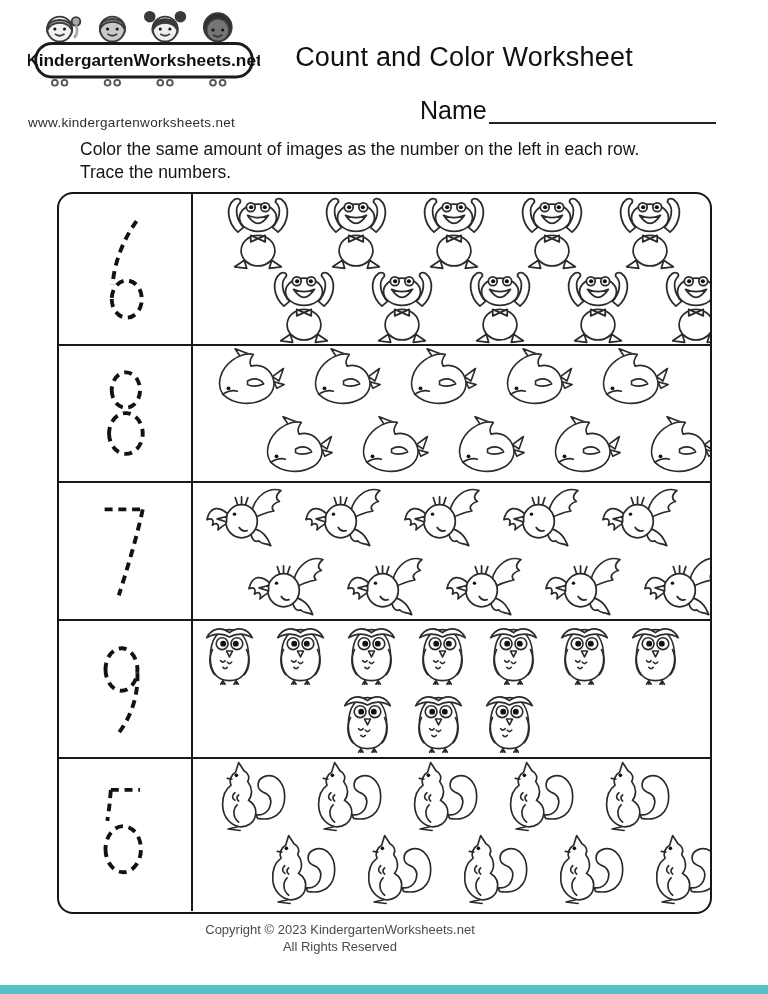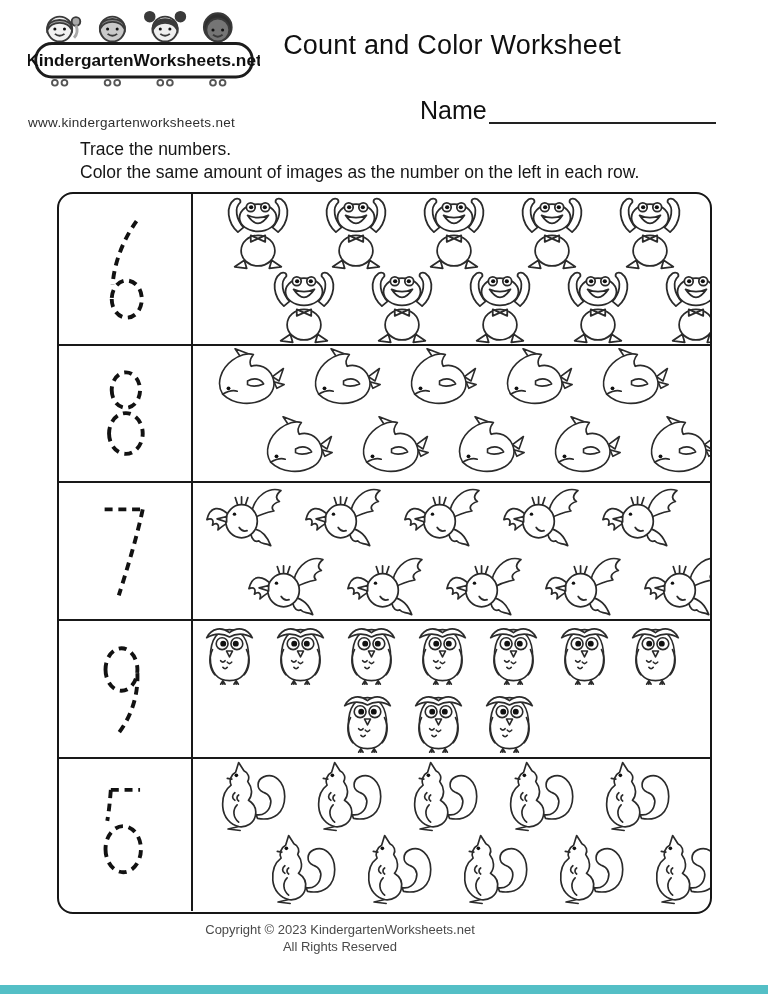--- a/index.html
+++ b/index.html
@@ -180,30 +180,30 @@
           <circle cx="143" cy="78" r="3"></circle>
         <circle cx="188" cy="78" r="3"></circle>
           <circle cx="198" cy="78" r="3"></circle>
       </g>
     </g>
     <text x="116" y="61" text-anchor="middle" font-size="18" font-weight="bold" font-family="Liberation Sans, sans-serif" fill="#101010">KindergartenWorksheets.net</text>
   </svg>
   <div class="site-url">www.kindergartenworksheets.net</div>
 </div>
 
-<h1 class="title" style="margin:0;font-size:27px;font-weight:500;">Count and Color Worksheet</h1>
+<h1 class="title" style="margin:12px;font-size:27px;font-weight:500;">Count and Color Worksheet</h1>
 
 <div class="name-row">
   <span>Name</span>
   <span class="name-underline"></span>
 </div>
 
 <div class="instructions">
+  <div>Color the same amount of images as the number on the left in each row.</div>
   <div>Trace the numbers.</div>
-  <div>Color the same amount of images as the number on the left in each row.</div>
 </div>
 
 <div class="grid" id="grid">
     <div class="row row-frog">
       <div class="numcell">
         <svg class="digit" viewBox="0 0 70 120">
           <path d="M48,6 C35,24 23,50 21,78"></path>
           <path d="M20,94 a17,21 0 1 0 34,0 a17,21 0 1 0 -34,0"></path>
         </svg>
       </div>

